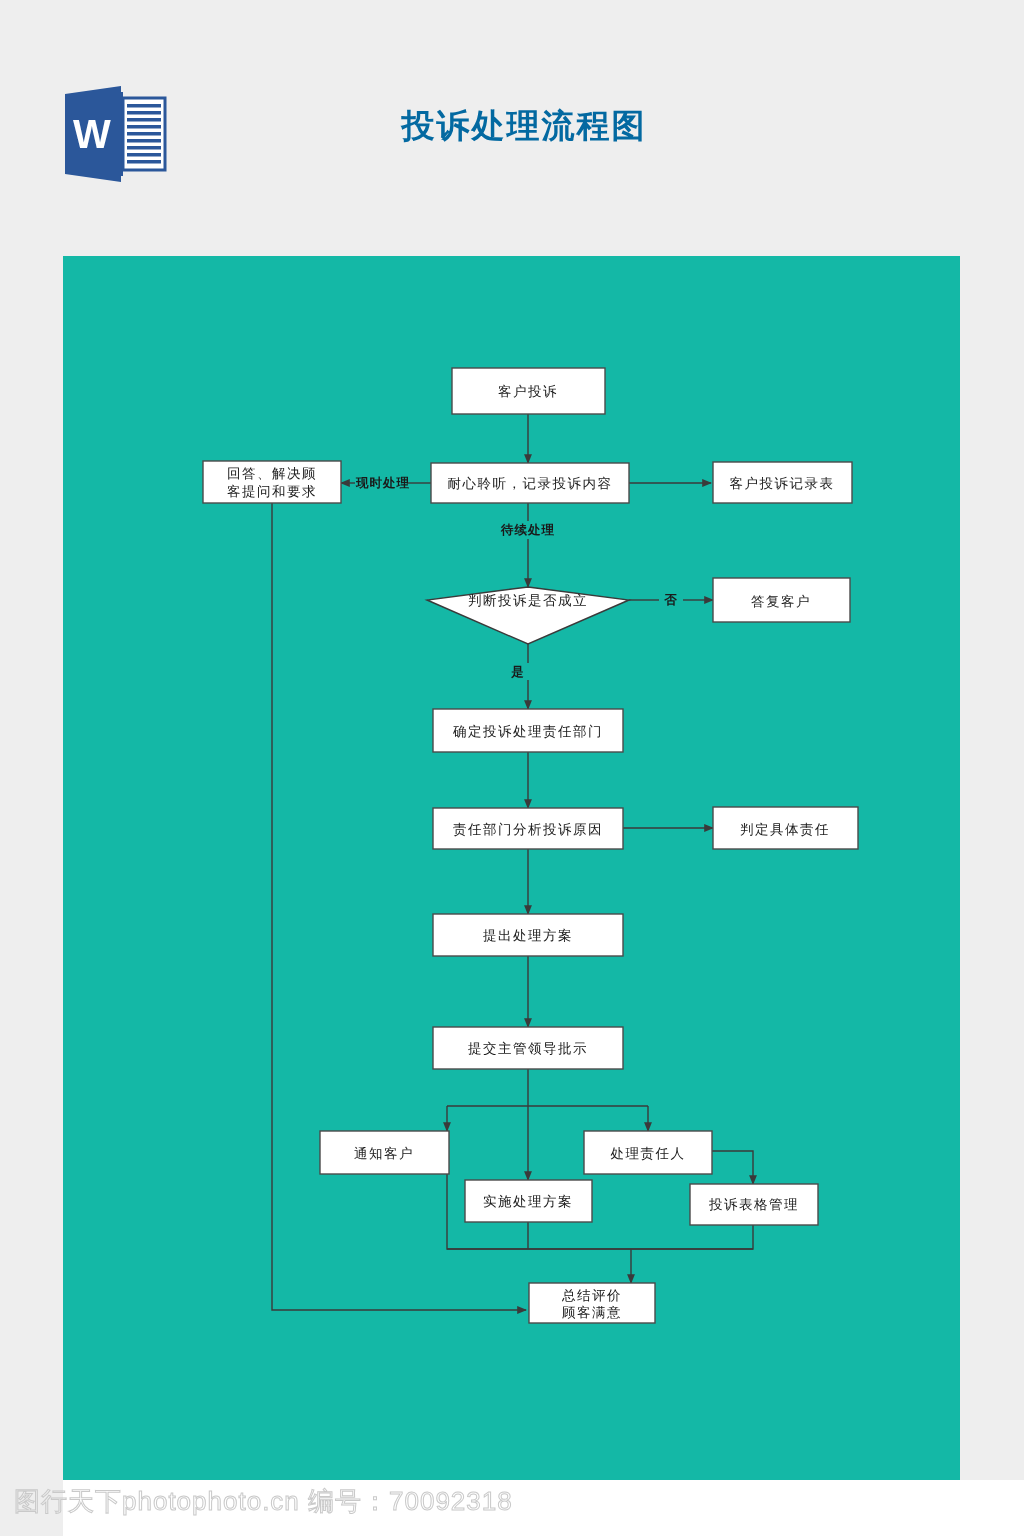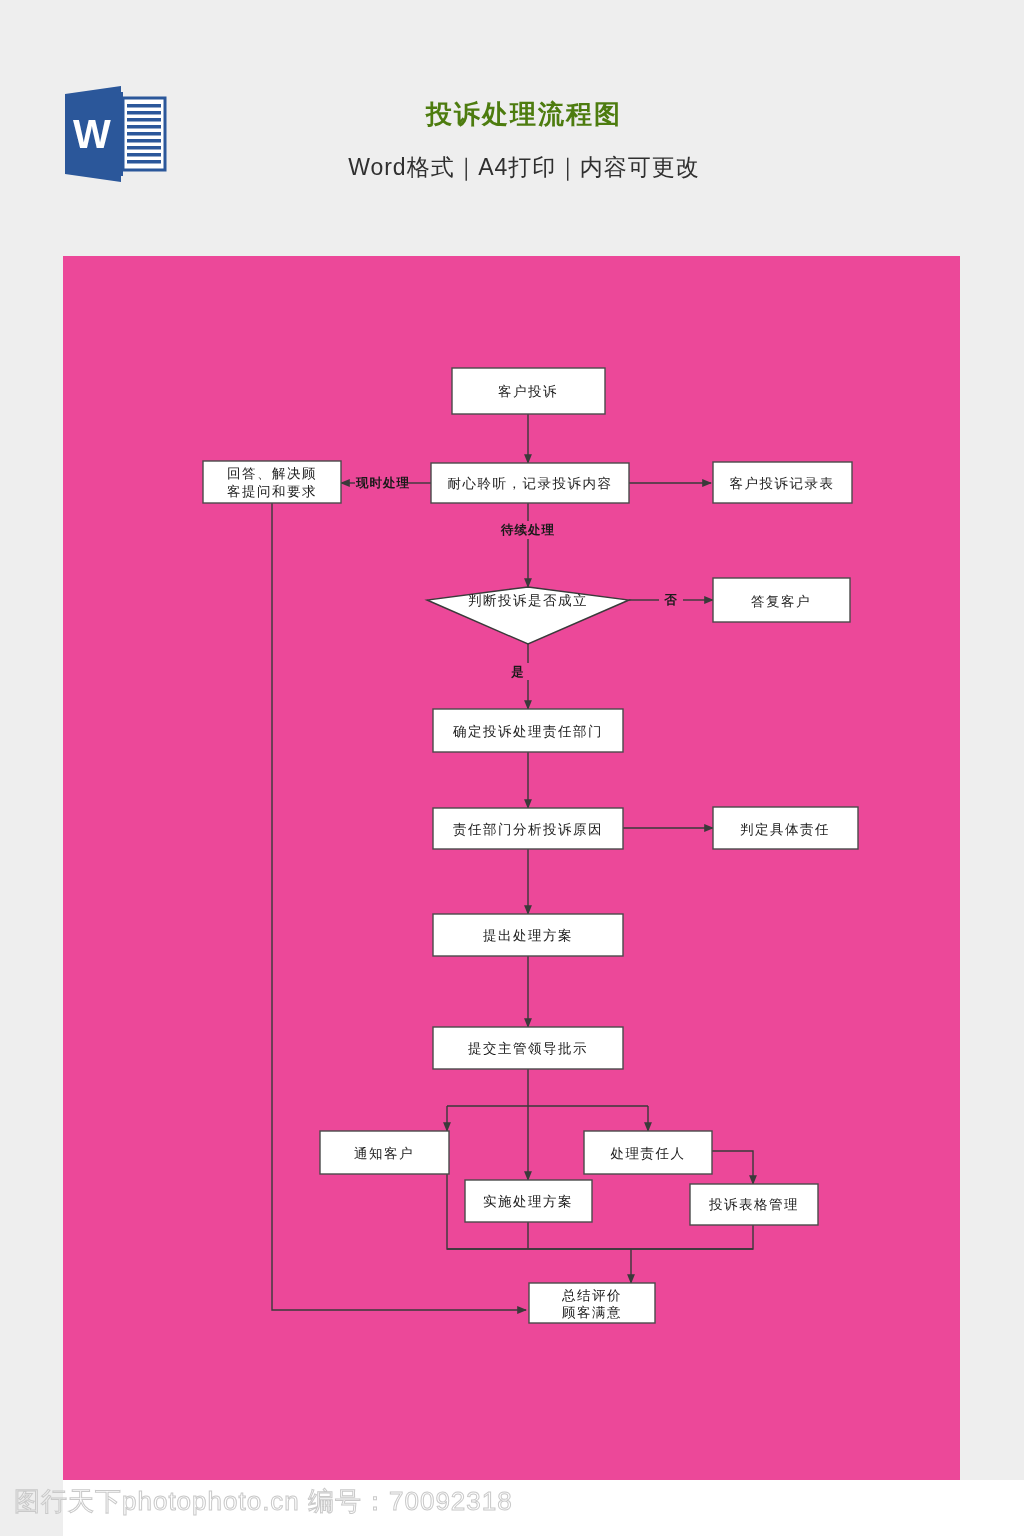--- a/index.html
+++ b/index.html
@@ -16,32 +16,32 @@
     background:#eeeeee;
   }
   #word-icon{
     position:absolute;left:63px;top:84px;width:104px;height:100px;
   }
   #title-block{
     position:absolute;left:184px;top:92px;width:680px;
     text-align:center;
   }
   #doc-title{
-    font-size:26px;font-weight:bold;color:#4d7c0f;
-    letter-spacing:2px;line-height:44px;margin:0;
+    font-size:33px;font-weight:bold;color:#0369a1;
+    letter-spacing:2px;line-height:44px;margin:12px;
   }
   #doc-subtitle{
     font-size:23px;color:#2f2f2f;line-height:34px;margin:0;
     margin-top:14px;letter-spacing:1px;
   }
 
   
   #page-sheet{
     position:absolute;left:63px;top:256px;width:897px;height:1224px;
-    background:#ec4899;
+    background:#14b8a6;
   }
   #flow-svg{position:absolute;left:0;top:0;}
 
   .node-rect{fill:#ffffff;stroke:#4a4a4a;stroke-width:1.4;}
   .node-diamond{fill:#ffffff;stroke:#3a3a3a;stroke-width:1.4;}
   .flow-line{stroke:#3a3a3a;stroke-width:1.4;fill:none;}
   .node-text{
     font-family:"Liberation Sans","DejaVu Sans",sans-serif;
     font-size:13.5px;fill:#1a1a1a;text-anchor:middle;
     letter-spacing:1.5px;
@@ -91,21 +91,20 @@
       <rect x="64" y="48" width="34" height="3.5"></rect>
       <rect x="64" y="55" width="34" height="3.5"></rect>
       <rect x="64" y="62" width="34" height="3.5"></rect>
       <rect x="64" y="69" width="34" height="3.5"></rect>
       <rect x="64" y="76" width="34" height="3.5"></rect>
     </g>
   </svg>
 
   <div id="title-block">
     <div id="doc-title">投诉处理流程图</div>
-    <div id="doc-subtitle">Word格式｜A4打印｜内容可更改</div>
   </div>
 </div>
 
 <div id="page-sheet">
 
   <svg id="flow-svg" width="897" height="1224" viewBox="0 0 897 1224">
 
     <defs>
       <marker id="arrow" viewBox="0 0 10 10" refX="9" refY="5" markerWidth="7" markerHeight="7" orient="auto-start-reverse">
         <path d="M 0 1 L 10 5 L 0 9 z" fill="#3a3a3a"></path>

